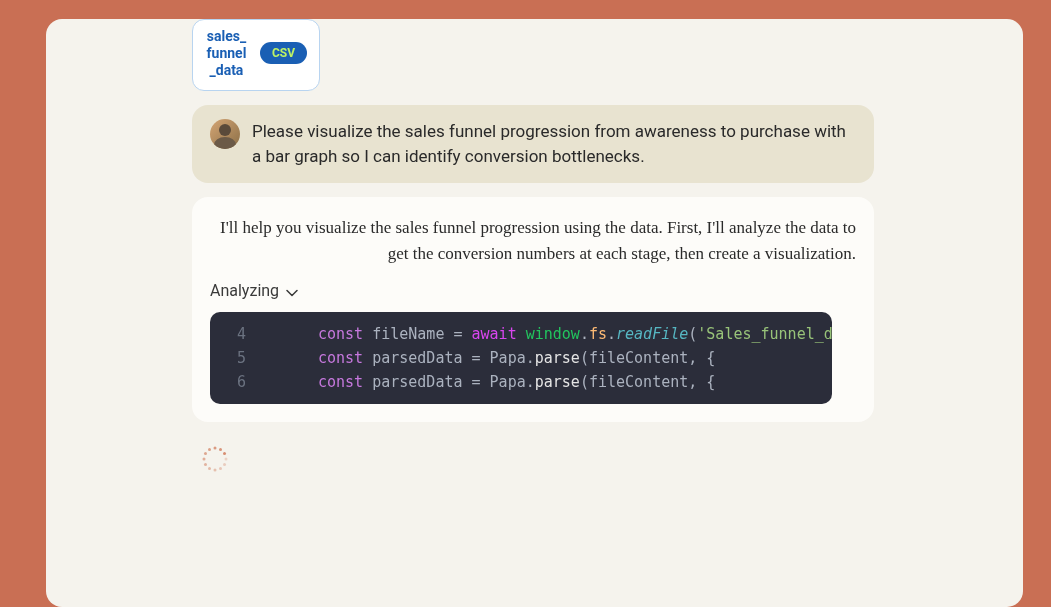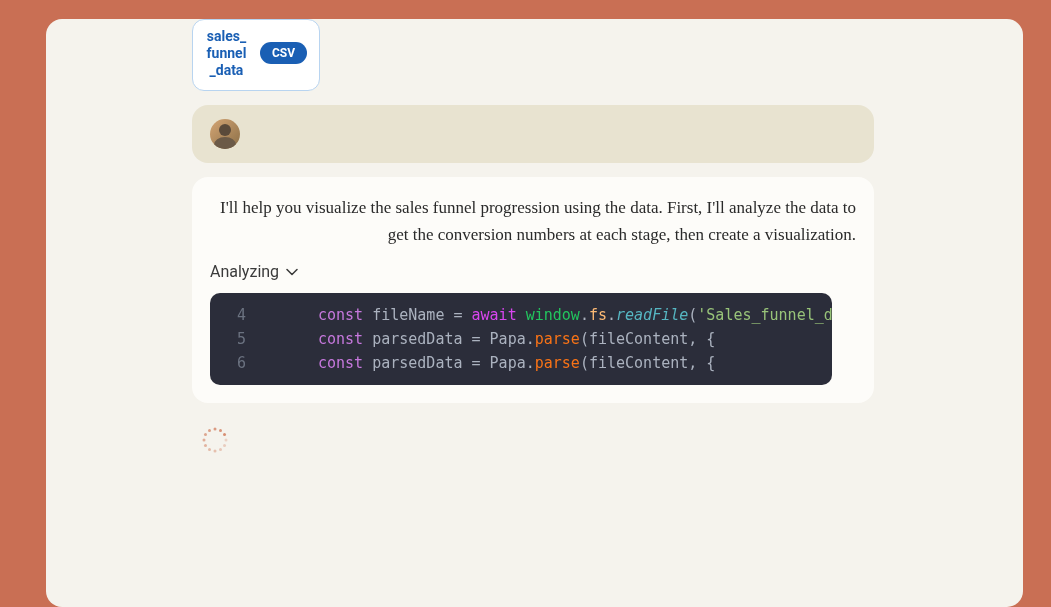--- a/index.html
+++ b/index.html
@@ -44,21 +44,21 @@
       color: #1a5fb4;
       font-weight: 700;
       font-size: 14px;
       text-align: center;
       line-height: 1.2;
       word-break: break-word;
     }
     
     .file-badge {
       background: #1a5fb4;
-      color: #ffffff;
+      color: #bef264;
       font-weight: 700;
       font-size: 12px;
       padding: 4px 12px;
       border-radius: 12px;
     }
     
     .user-message {
       margin-top: 14px;
       background: #e8e3d0;
       border-radius: 16px;
@@ -119,21 +119,21 @@
       color: #2a2a2a;
       font-size: 17px;
       line-height: 1.55;
       font-family: Georgia, 'Times New Roman', serif;
       text-align: right;
     }
     
     .analyzing-row {
       margin-top: 14px;
       display: flex;
-      align-items: center;
+      align-items: flex-end;
       gap: 6px;
       color: #3a3a3a;
       font-size: 16px;
     }
     
     .chevron-down {
       width: 14px;
       height: 14px;
       display: inline-flex;
       align-items: center;
@@ -176,21 +176,21 @@
       display: flex;
     }
     
     .tok-keyword { color: #c678dd; margin-left: 48px; }
     .tok-var { color: #abb2bf; text-align: center; }
     .tok-op { color: #abb2bf; }
     .tok-await { color: #d946ef; }
     .tok-obj { color: #22c55e; }
     .tok-prop { color: #fdba74; }
     .tok-method { color: #56b6c2; font-style: italic; }
-    .tok-func { color: #f97316; }
+    .tok-func { color: #e5e5e5; }
     .tok-paren { color: #abb2bf; }
     .tok-string { color: #98c379; }
     .tok-comma { color: #abb2bf; }
     .tok-brace { color: #abb2bf; }
     
     .loading-spinner {
       margin-top: 24px;
       margin-left: 10px;
       width: 26px;
       height: 26px;
@@ -214,20 +214,21 @@
 <div class="main-panel">
   <div class="content-area">
 
     <div class="file-attachment">
       <div class="file-name">sales_funnel_data</div>
       <div class="file-badge">CSV</div>
     </div>
 
     <div class="user-message">
       <div class="avatar"></div>
+      <div class="user-text">Please visualize the sales funnel progression from awareness to purchase with a bar graph so I can identify conversion bottlenecks.</div>
     </div>
 
     <div class="assistant-message">
       <div class="assistant-text">I'll help you visualize the sales funnel progression using the data. First, I'll analyze the data to get the conversion numbers at each stage, then create a visualization.</div>
 
       <div class="analyzing-row">
         <span>Analyzing</span>
         <span class="chevron-down">
           <svg viewBox="0 0 12 8" fill="none">
             <path d="M1 1.5L6 6.5L11 1.5" stroke="#3a3a3a" stroke-width="1.5" stroke-linecap="round" stroke-linejoin="round"></path>

